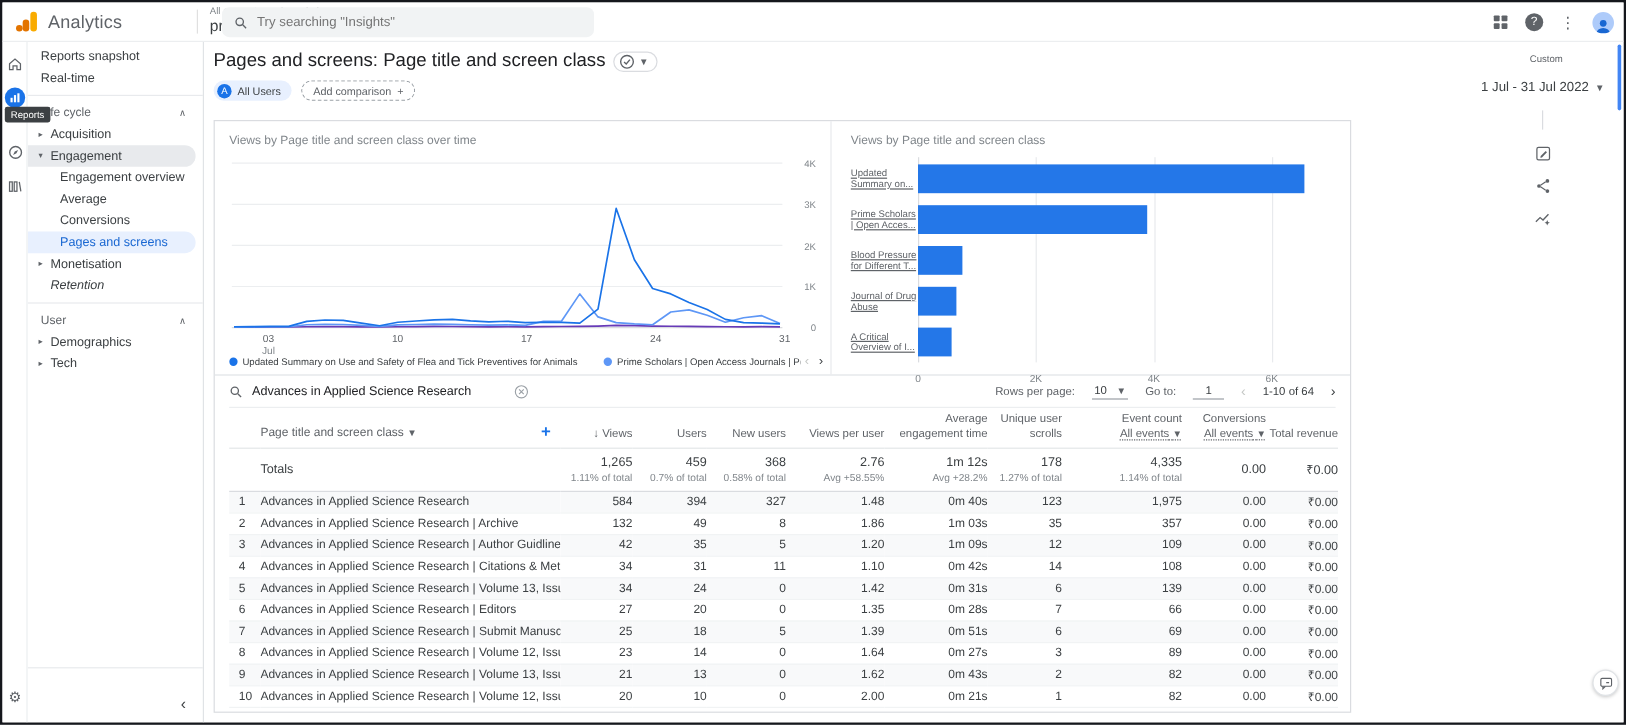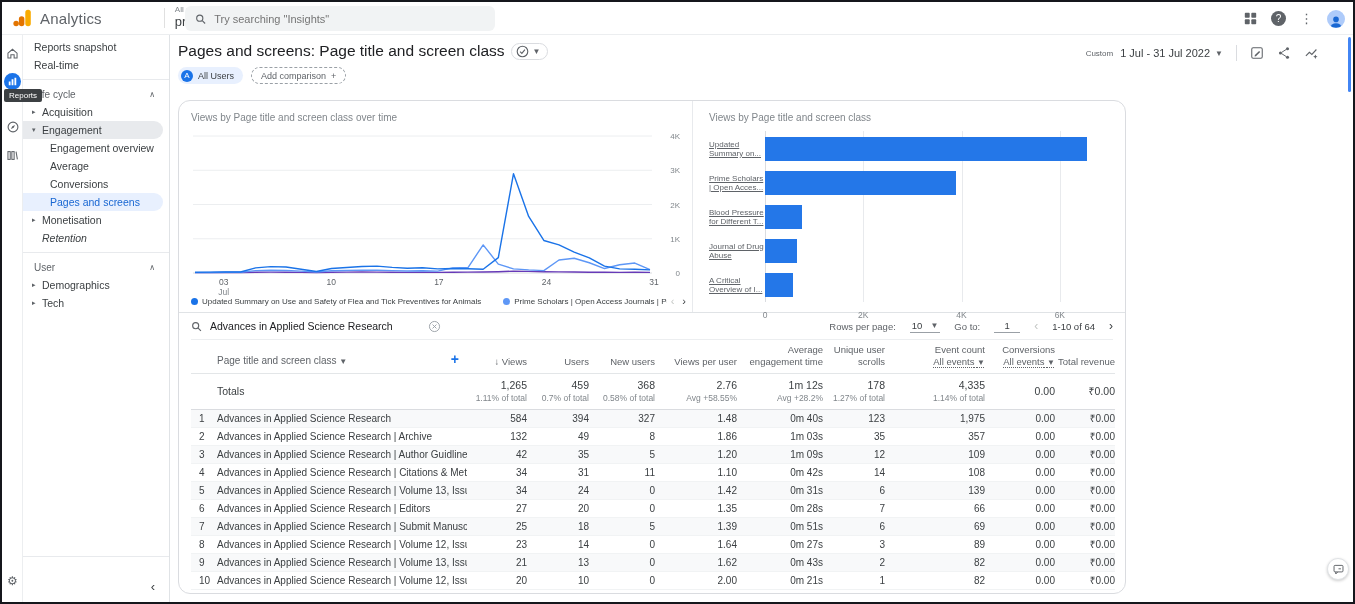--- a/index.html
+++ b/index.html
@@ -44,30 +44,30 @@
   .sb-section { height:18px; display:flex; align-items:center; justify-content:space-between; padding:0 14px 0 11px; font-size:10px; color:#5f6368;}
   .sb-caret { font-size:8px; color:#5f6368; }
   .sb-divider { border-top:1px solid #e8eaed; margin:5px 0; }
   .sb-bottom { position:absolute; bottom:0; left:0; right:0; height:46px; border-top:1px solid #e8eaed;}
   .sb-collapse { position:absolute; right:14px; bottom:8px; font-size:13px; color:#3c4043; cursor:pointer;}
   
   .main { position:absolute; top:33px; left:168px; right:0; bottom:0; background:#fff; }
   .report-title-row { position:absolute; top:7px; left:8px; display:flex; align-items:center; gap:6px;}
   .report-title { font-size:15.5px; color:#202124; }
   .title-badge { display:flex; align-items:center; gap:4px; border:1px solid #dadce0; border-radius:12px; padding:1px 7px 1px 4px; }
-  .report-actions { position:absolute; top:10px; right:34px; display:flex; align-items:center; gap:13px;}
+  .report-actions { position:absolute; top:10px; right:16px; display:flex; align-items:center; gap:13px;flex-direction:column;}
   .date-label { font-size:8px; color:#5f6368; margin-right:-6px;}
   .date-range { font-size:11px; color:#3c4043; display:flex; gap:5px; align-items:center;}
   .act-divider { width:1px; height:16px; background:#dadce0; }
   .chips-row { position:absolute; top:32px; left:8px; display:flex; align-items:center; gap:8px;}
   .chip-users { display:flex; align-items:center; gap:5px; background:#e8f0fe; border-radius:10px; height:17px; padding:0 9px 0 3px; font-size:9px; color:#3c4043;}
   .chip-a { width:12px; height:12px; border-radius:50%; background:#1a73e8; color:#fff; font-size:8px; display:flex; align-items:center; justify-content:center;}
   .chip-add { display:flex; align-items:center; gap:5px; border:1px dashed #9aa0a6; border-radius:10px; height:17px; padding:0 9px; font-size:9px; color:#5f6368;}
   
-  .card { position:absolute; top:65px; left:8px; width:948px; height:494px; border:1px solid #dadce0; border-radius:12px; background:#fff; }
+  .card { position:absolute; top:65px; left:8px; width:948px; height:494px; border:1px solid #dadce0; border-radius:0; background:#fff; }
   .charts { display:flex; height:212px; border-bottom:1px solid #e0e3e6; }
   .chart-title { font-size:10px; color:#80868b; }
   .lc-section { width:514px; border-right:1px solid #e8eaed; padding:11px 8px 0 12px; position:relative;}
   .lc-plot { position:relative; height:143px; margin:10px 30px 0 2px; }
   .lc-plot svg { position:absolute; inset:0; width:100%; height:100%; }
   .lc-ylabels div { position:absolute; right:-26px; font-size:8px; color:#80868b; }
   .lc-xlabels { position:relative; height:18px; margin:2px 30px 0 2px;}
   .lc-xlabels div { position:absolute; transform:translateX(-50%); font-size:8.5px; color:#5f6368; text-align:center; line-height:1.15;}
   .lc-xlabels span { color:#80868b; }
   .lc-legend { position:absolute; left:12px; right:6px; bottom:5px; display:flex; align-items:center; font-size:8px; color:#3c4043;}

